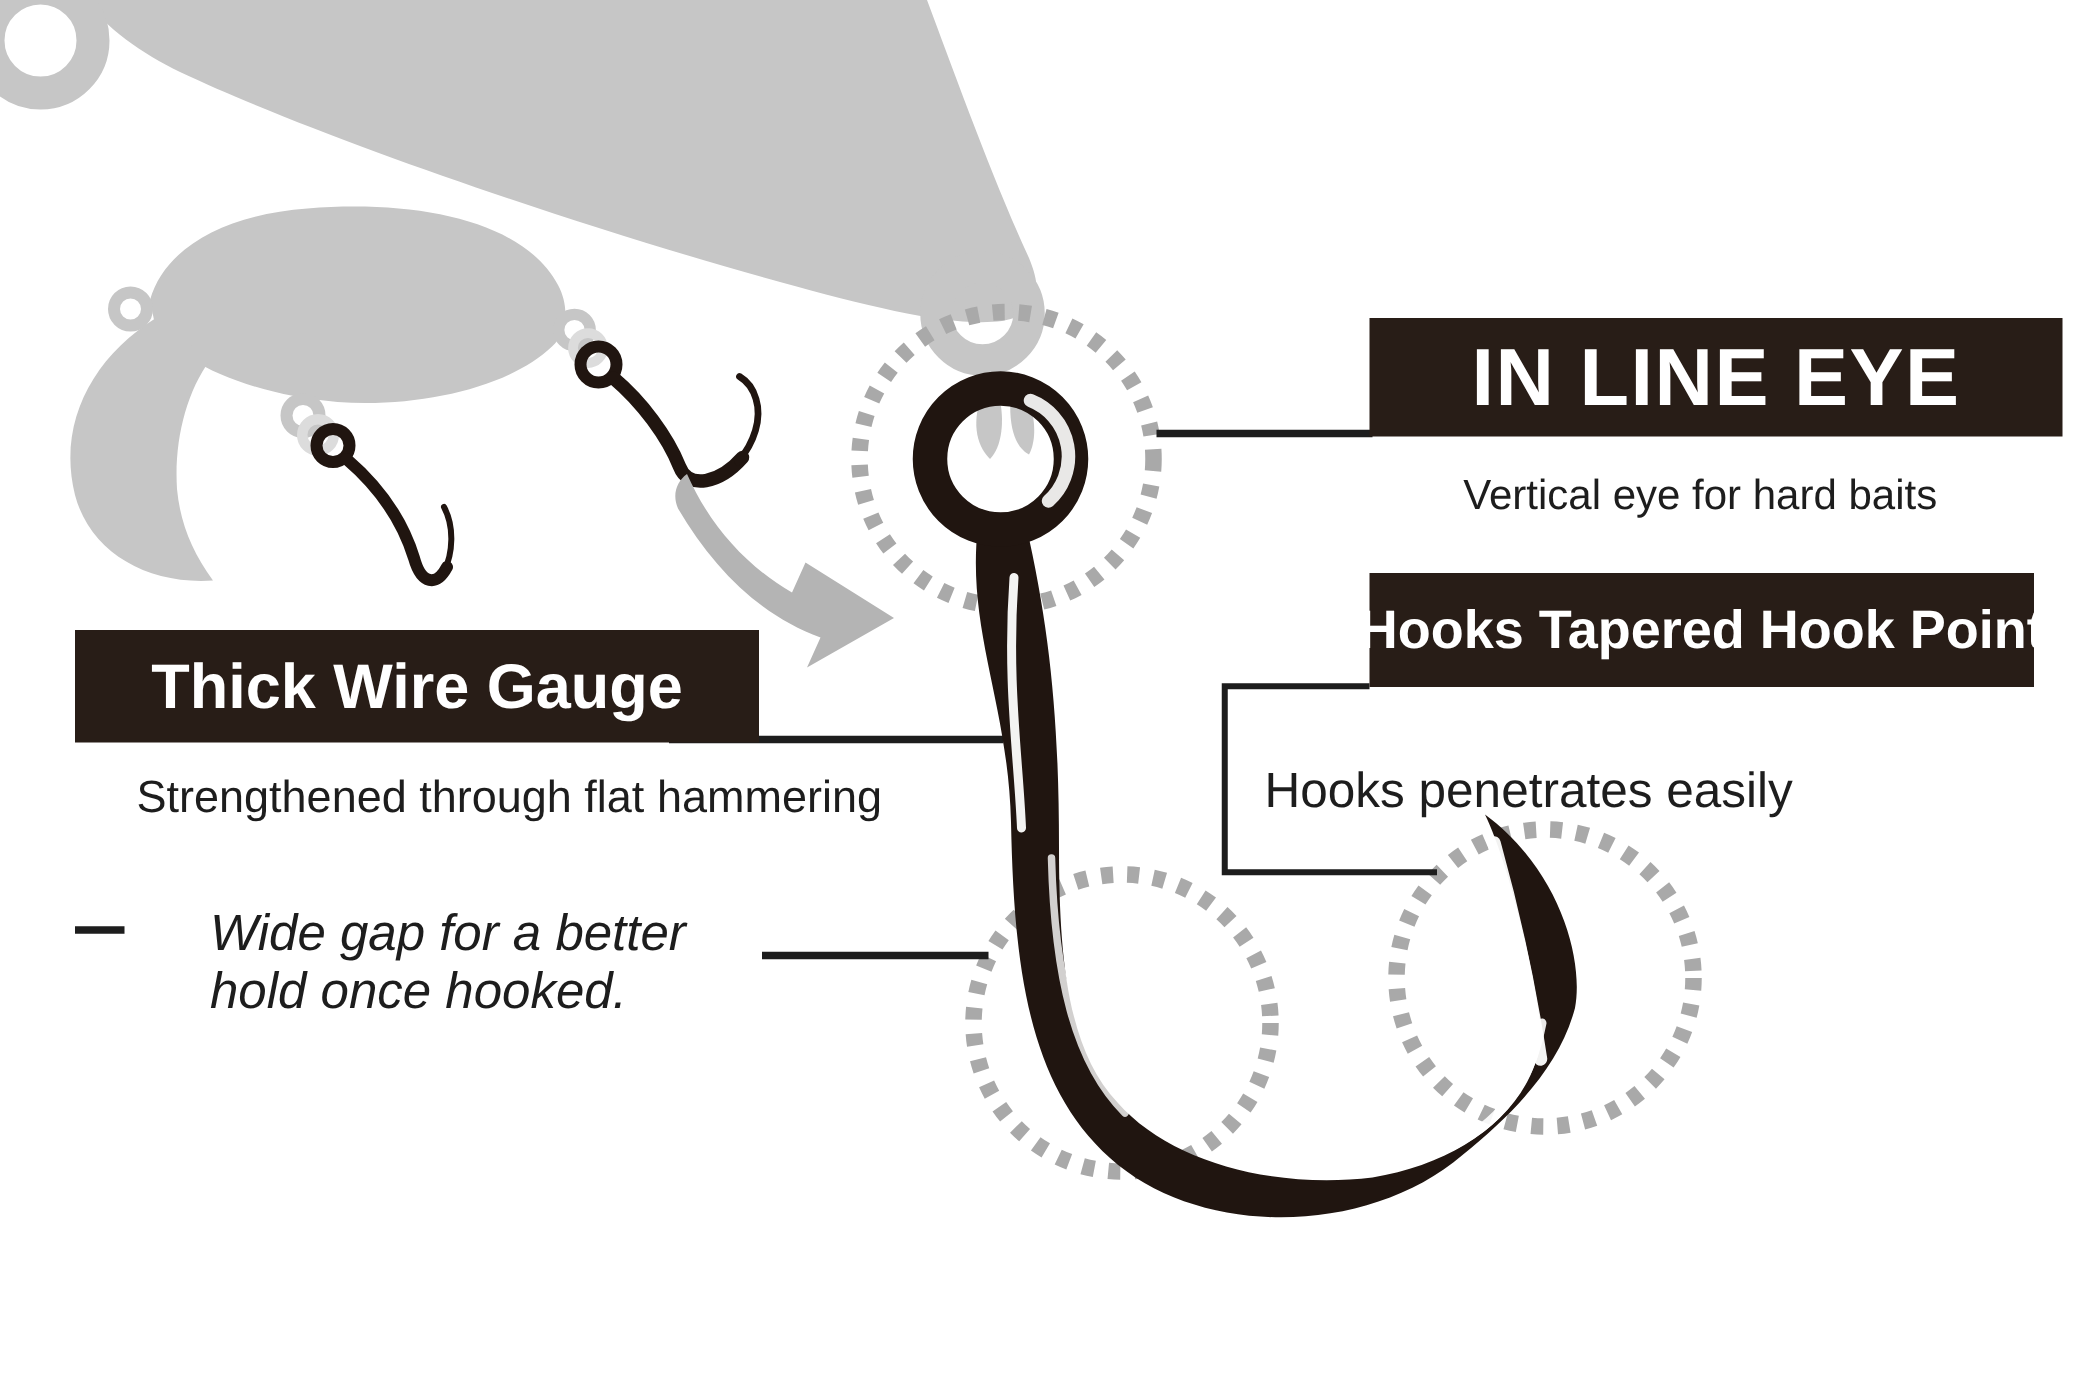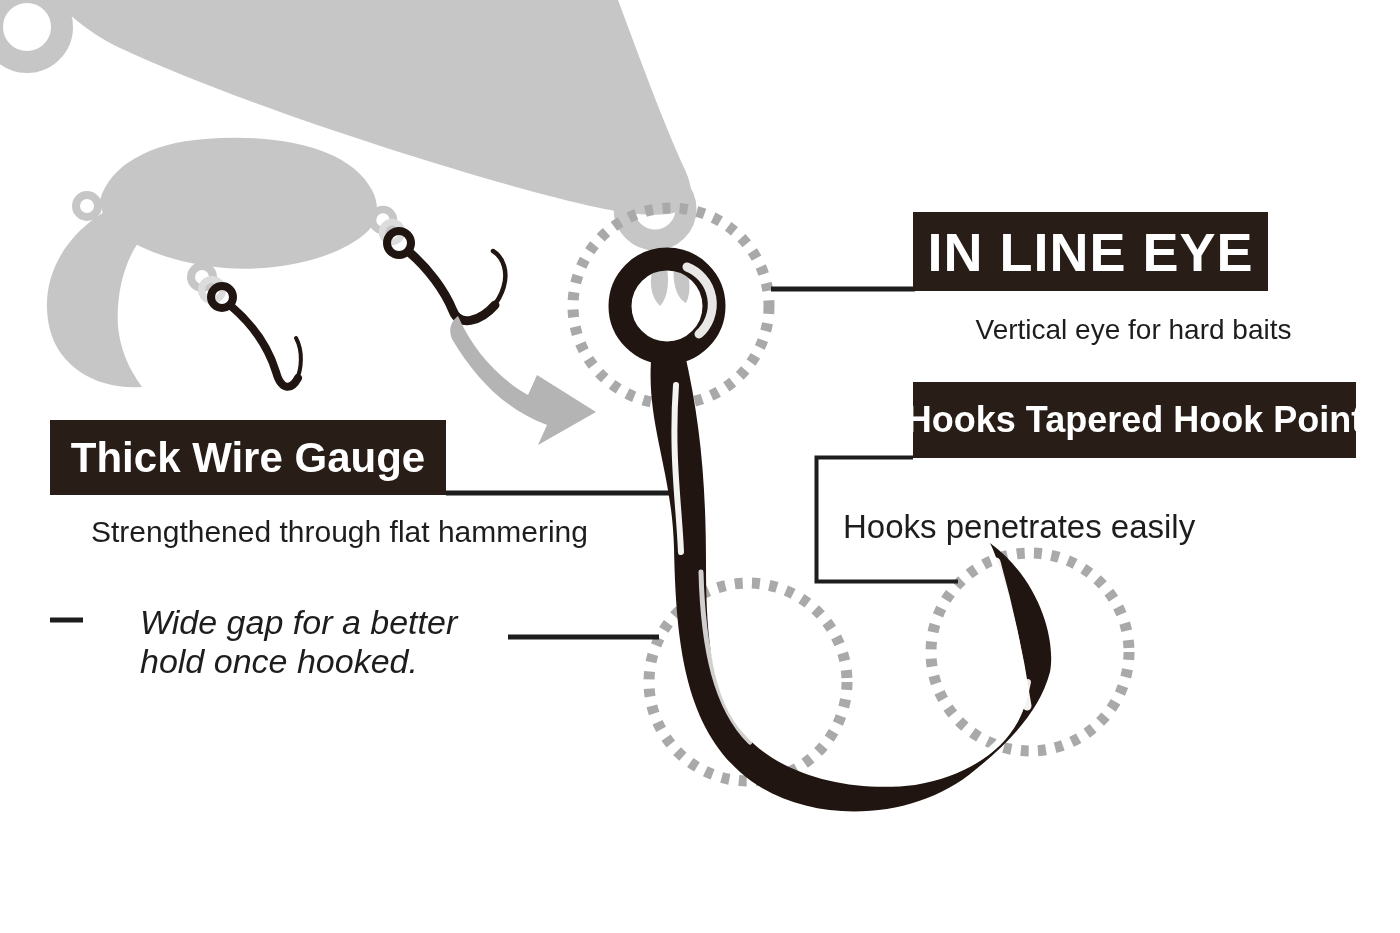--- a/index.html
+++ b/index.html
@@ -16,23 +16,23 @@
   .ring-light{fill:none;stroke:var(--link-gray);}
   .dots{fill:none;stroke:var(--dotted-circle-gray);stroke-width:11;stroke-dasharray:8 9.4;}
   .cline{stroke:var(--body-text);stroke-width:5;}
   .bracket{fill:none;stroke:var(--body-text);stroke-width:4;}
   .hook{fill:var(--hook-black);}
   .hookstroke{fill:none;stroke:var(--hook-black);}
   .hl{fill:none;stroke:#ffffff;stroke-linecap:round;}
   .arrow{fill:var(--arrow-gray);}
   .label-box{position:absolute;background:var(--label-box-bg);color:var(--label-box-text);
     display:flex;align-items:center;justify-content:center;font-weight:bold;white-space:nowrap;}
-  .box-inline{left:913px;top:212px;width:355px;height:79px;font-size:54px;letter-spacing:1px;}
+  .box-inline{left:913px;top:212px;width:462px;height:79px;font-size:54px;letter-spacing:1px;}
   .box-long{left:913px;top:382px;width:443px;height:76px;font-size:36px;}
-  .box-thick{left:50px;top:420px;width:396px;height:75px;font-size:42px;}
+  .box-thick{left:50px;top:420px;width:456px;height:75px;font-size:42px;}
   .body-text{position:absolute;color:var(--body-text);white-space:nowrap;}
   .sub-inline{left:913px;top:314px;width:441px;text-align:center;font-size:28px;}
   .sub-hooks{left:843px;top:474px;font-size:33px;margin-top:34px;}
   .desc-strength{left:63px;top:513px;font-size:30px;line-height:37px;margin-left:28px;}
   .wide-gap{left:140px;top:603px;font-size:34px;line-height:39px;font-style:italic;}
 </style>
 </head>
 <body>
 
 <div class="stage">

